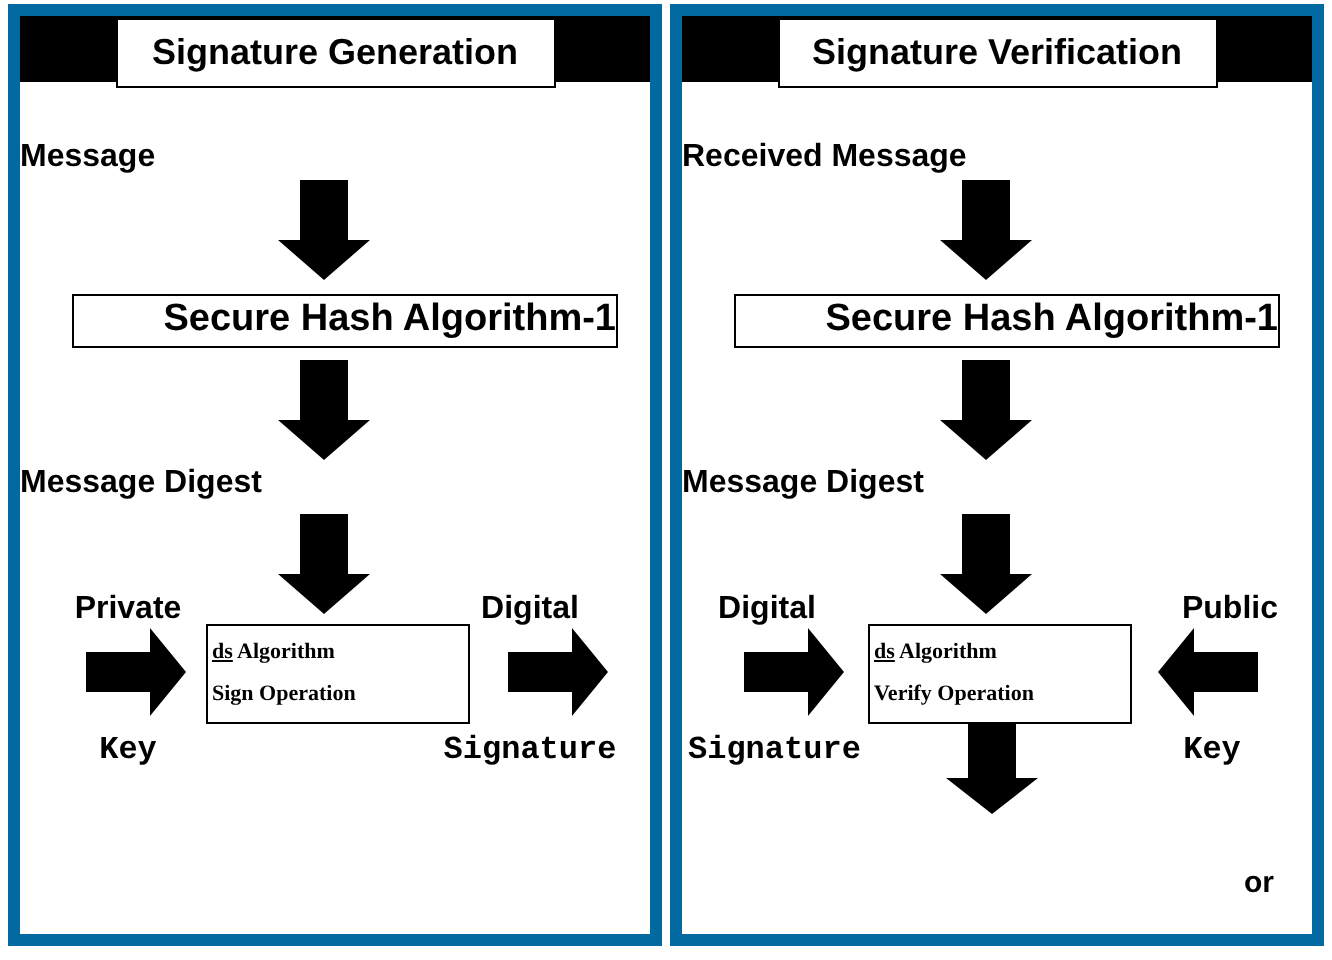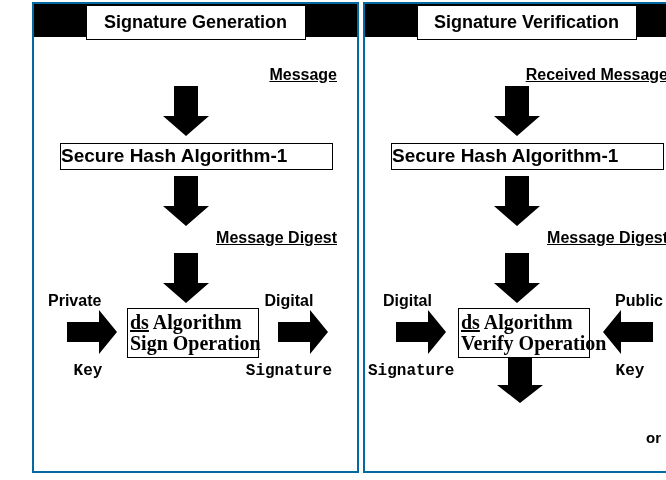--- a/index.html
+++ b/index.html
@@ -7,62 +7,61 @@
     width:666px; height:480px;
     background:#ffffff;
     position:relative;
     overflow:hidden;
     font-family:"Liberation Sans", sans-serif;
     color:#000;
   }
   .panel {
     position:absolute;
     top:2px; width:327px; height:471px;
-    border:2px solid #0369a1;
+    border:6px solid #0369a1;
     background:#fff;
     box-sizing:border-box;
-    margin-left:28px;
   }
   #panel-generation   { left:4px; }
   #panel-verification { left:335px; }
 
   .titlebar {
     position:absolute; top:0; left:0; right:0;
     height:33px; background:#000;
   }
   .titlebox {
     position:absolute; top:1px; left:50%;
     transform:translateX(-50%);
     width:220px; height:35px;
     background:#fff; border:1px solid #000;
     box-sizing:border-box;
     text-align:center; line-height:32px;
     font-size:18px; font-weight:bold;
     white-space:nowrap;
   }
 
   .lbl { position:absolute; font-weight:bold; font-size:16px; white-space:nowrap; }
-  .center { left:0; right:20px; text-align:right;text-decoration:underline; }
+  .center { left:0; right:20px; text-align:left; }
 
   .hashbox {
     position:absolute; top:139px; left:26px;
     width:273px; height:27px;
     border:1px solid #000; box-sizing:border-box;
     background:#fff;
-    text-align:left; line-height:24px;
+    text-align:right; line-height:24px;
     font-size:19px; font-weight:bold; white-space:nowrap;
   }
 
   .algobox {
     position:absolute; top:304px; left:93px;
     width:132px; height:50px;
     border:1px solid #000; box-sizing:border-box;
     background:#fff;
     font-family:"Liberation Serif", serif;
-    font-weight:bold; font-size:20px; line-height:21px;
+    font-weight:bold; font-size:11px; line-height:21px;
     padding:3px 0 0 2px; white-space:nowrap;
   }
   .algobox .ds { text-decoration:underline; }
 
   svg.arrow { position:absolute; display:block; }
   svg.arrow polygon { fill:#000; }
 
   .side-label-top    { top:288px; }
   .side-label-bottom { top:358px;font-family:Liberation Mono, monospace; }
 
@@ -86,21 +85,21 @@
   <svg class="arrow" style="top:172px; left:129px;" width="46" height="50" viewBox="0 0 46 50">
     <polygon points="11,0 35,0 35,30 46,30 23,50 0,30 11,30"></polygon>
   </svg>
 
   <div class="lbl center" style="top:225px;">Message Digest</div>
 
   <svg class="arrow" style="top:249px; left:129px;" width="46" height="50" viewBox="0 0 46 50">
     <polygon points="11,0 35,0 35,30 46,30 23,50 0,30 11,30"></polygon>
   </svg>
 
-  <div class="lbl side-label-top" style="left:14px; width:80px; ">Private</div>
+  <div class="lbl side-label-top" style="left:14px; width:80px; text-align:center;">Private</div>
   <div class="lbl side-label-bottom" style="left:14px; width:80px; text-align:center;">Key</div>
 
   <svg class="arrow" style="top:306px; left:33px;" width="50" height="44" viewBox="0 0 50 44">
     <polygon points="0,12 32,12 32,0 50,22 32,44 32,32 0,32"></polygon>
   </svg>
 
   <div class="algobox">
     <span class="ds">ds</span><span> Algorithm</span><br>
     <span>Sign Operation</span>
   </div>

